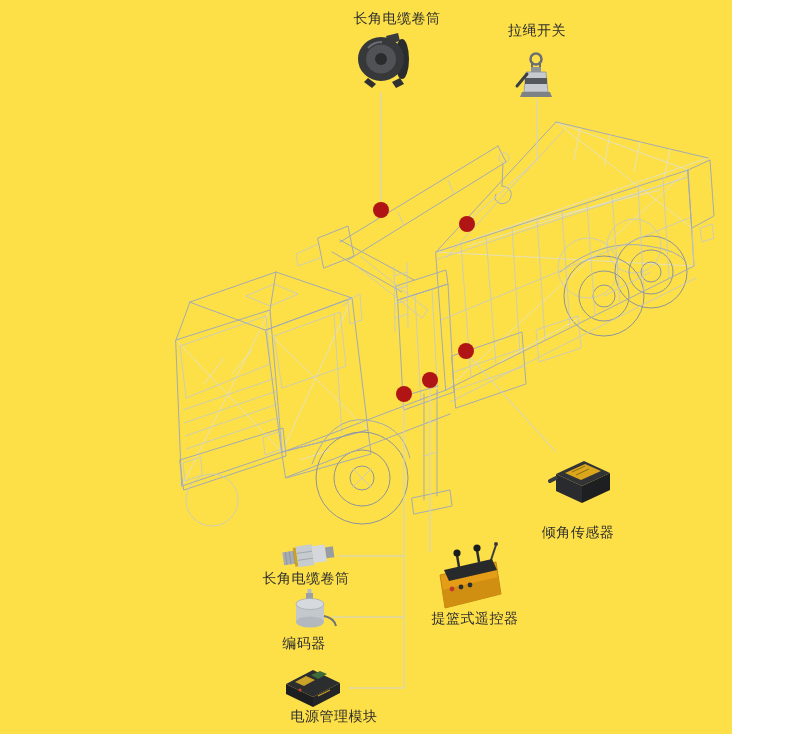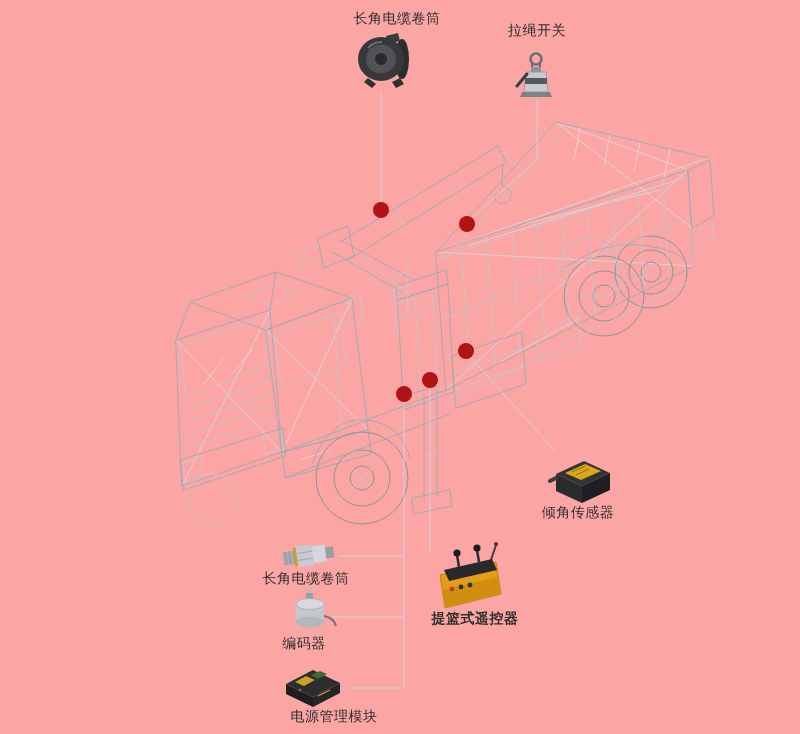--- a/index.html
+++ b/index.html
@@ -1,17 +1,17 @@
 <!DOCTYPE html>
 <html><head>
 <meta charset="utf-8">
 <style>
   html,body { margin:0; padding:0; background:#ffffff; }
   body { width:800px; height:734px; font-family:"DejaVu Sans","Liberation Sans",sans-serif; }
-  .canvas { position:relative; width:800px; height:734px; background:#fca5a5; overflow:hidden; }
+  .canvas { position:relative; width:732px; height:734px; background:#fde047; overflow:hidden; }
   .canvas svg { position:absolute; left:0; top:0; }
   .label { position:absolute; transform:translateX(-50%); font-size:14px; color:#2e2e2e;
            white-space:nowrap; letter-spacing:0.5px; }
   
   .t  { stroke:#a4abb3; fill:none; stroke-width:1; stroke-linejoin:round; stroke-linecap:round; }
   .t2 { stroke:#c2c8ce; fill:none; stroke-width:0.8; stroke-linejoin:round; }
   .t3 { stroke:#dde1e5; fill:none; stroke-width:0.7; }
   .tw { stroke:#8d949b; fill:none; stroke-width:1; }
   .leader { fill:none; stroke-width:1; }
 </style>
@@ -206,18 +206,18 @@
         <path d="M295,682 L306,676 L315,680 L304,686 Z" fill="#c9a227"></path>
         <path d="M311,675 L320,671 L327,674 L318,679 Z" fill="#3f6b3a"></path>
         <path d="M326,692 L330,690 M322,694 L326,692 M318,696 L322,694" stroke="#c9a227" stroke-width="1.2"></path>
         <circle cx="300" cy="690" r="1.5" fill="#cc4433"></circle>
       </g>
     </g>
   </svg>
 
   <div class="label" style="left:397px; top:10px;">长角电缆卷筒</div>
   <div class="label" style="left:537px; top:22px;">拉绳开关</div>
-  <div class="label" style="left:578px; top:504px;">倾角传感器</div>
+  <div class="label" style="left:578px; top:524px;">倾角传感器</div>
   <div class="label" style="left:306px; top:570px;">长角电缆卷筒</div>
-  <div class="label" style="left:475px; top:610px;font-weight:bold;">提篮式遥控器</div>
+  <div class="label" style="left:475px; top:610px;">提篮式遥控器</div>
   <div class="label" style="left:304px; top:635px;">编码器</div>
   <div class="label" style="left:310px; top:708px;margin-left:24px;">电源管理模块</div>
 </div>
 
 </body></html>

